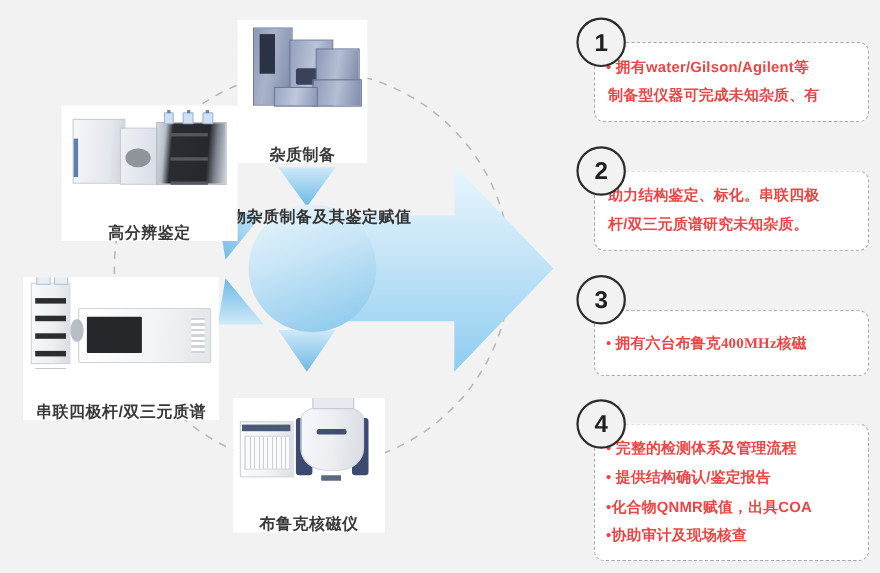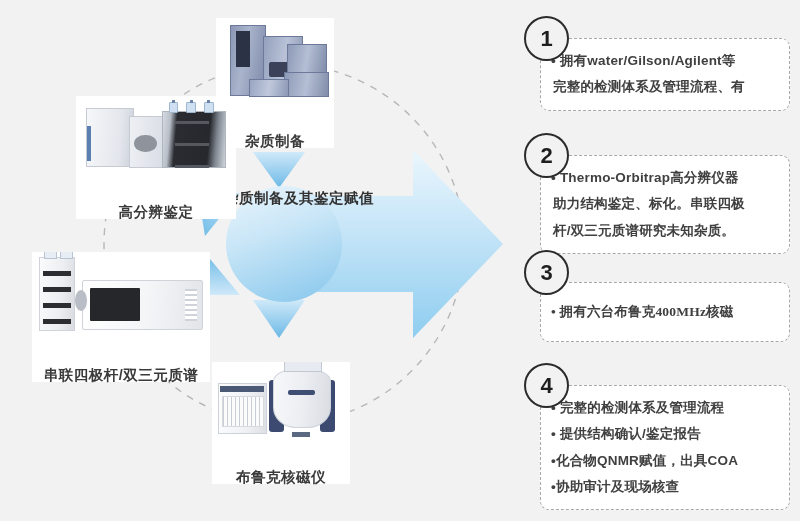--- a/index.html
+++ b/index.html
@@ -56,23 +56,23 @@
     white-space: nowrap;
     text-align: center;
     line-height: 1;
     padding-top: 5px;
     margin-top: 28px;
   }
 
   
   #instr-prep  { left: 216px; top: 18px;  width: 118px; height: 130px; }
   #instr-prep .pic { height: 104px; }
-  #instr-hires { left: 76px;  top: 96px;  width: 160px; height: 123px; }
+  #instr-hires { left: 56px;  top: 96px;  width: 160px; height: 123px; }
   #instr-hires .pic { height: 98px; }
-  #instr-ms    { left: 32px;  top: 252px; width: 178px; height: 130px; }
+  #instr-ms    { left: 21px;  top: 252px; width: 178px; height: 130px; }
   #instr-ms .pic { height: 104px; }
   #instr-nmr   { left: 212px; top: 362px; width: 138px; height: 122px; justify-content: center; }
   #instr-nmr .pic { height: 94px; }
 
   
   .pic .unit { position: absolute; }
 
   
   .prep-a { left: 12%; top: 8%;  width: 30%; height: 86%;
             background: linear-gradient(100deg,#8b97b4 0%, #aab4cc 40%, #7b88a8 100%);
@@ -204,21 +204,21 @@
     background: #ffffff;
     border: 1.5px dashed #a8a8a8;
     border-radius: 9px;
     padding: 9px 8px 9px 10px;
     z-index: 1;
   }
 
   .line {
     font-size: 13.5px;
     font-weight: bold;
-    color: #404040;
+    color: #ef4444;
     line-height: 1.95;
     letter-spacing: .2px;
     white-space: nowrap;
   }
   .line.indent { padding-left: 2px; }
 
   
   #item-1 { top: 16px; }
   #item-1 .num { top: 0px; }
   #item-1 .box { top: 22px; }
@@ -333,28 +333,27 @@
     </div>
 
   </div>
 
   <div id="panel">
 
     <div class="item" id="item-1">
       <div class="num">1</div>
       <div class="box">
         <div class="line">• 拥有water/Gilson/Agilent等</div>
-        <div class="line indent">完整的检测体系及管理流程、有</div>
+        <div class="line indent">制备型仪器可完成未知杂质、有</div>
       </div>
     </div>
 
     <div class="item" id="item-2">
       <div class="num">2</div>
       <div class="box">
-        <div class="line">• Thermo-Orbitrap高分辨仪器</div>
         <div class="line indent">助力结构鉴定、标化。串联四极</div>
         <div class="line indent">杆/双三元质谱研究未知杂质。</div>
       </div>
     </div>
 
     <div class="item" id="item-3">
       <div class="num">3</div>
       <div class="box" style="padding-top:16px;padding-bottom:16px;">
         <div class="line">• 拥有六台布鲁克400MHz核磁</div>
       </div>

